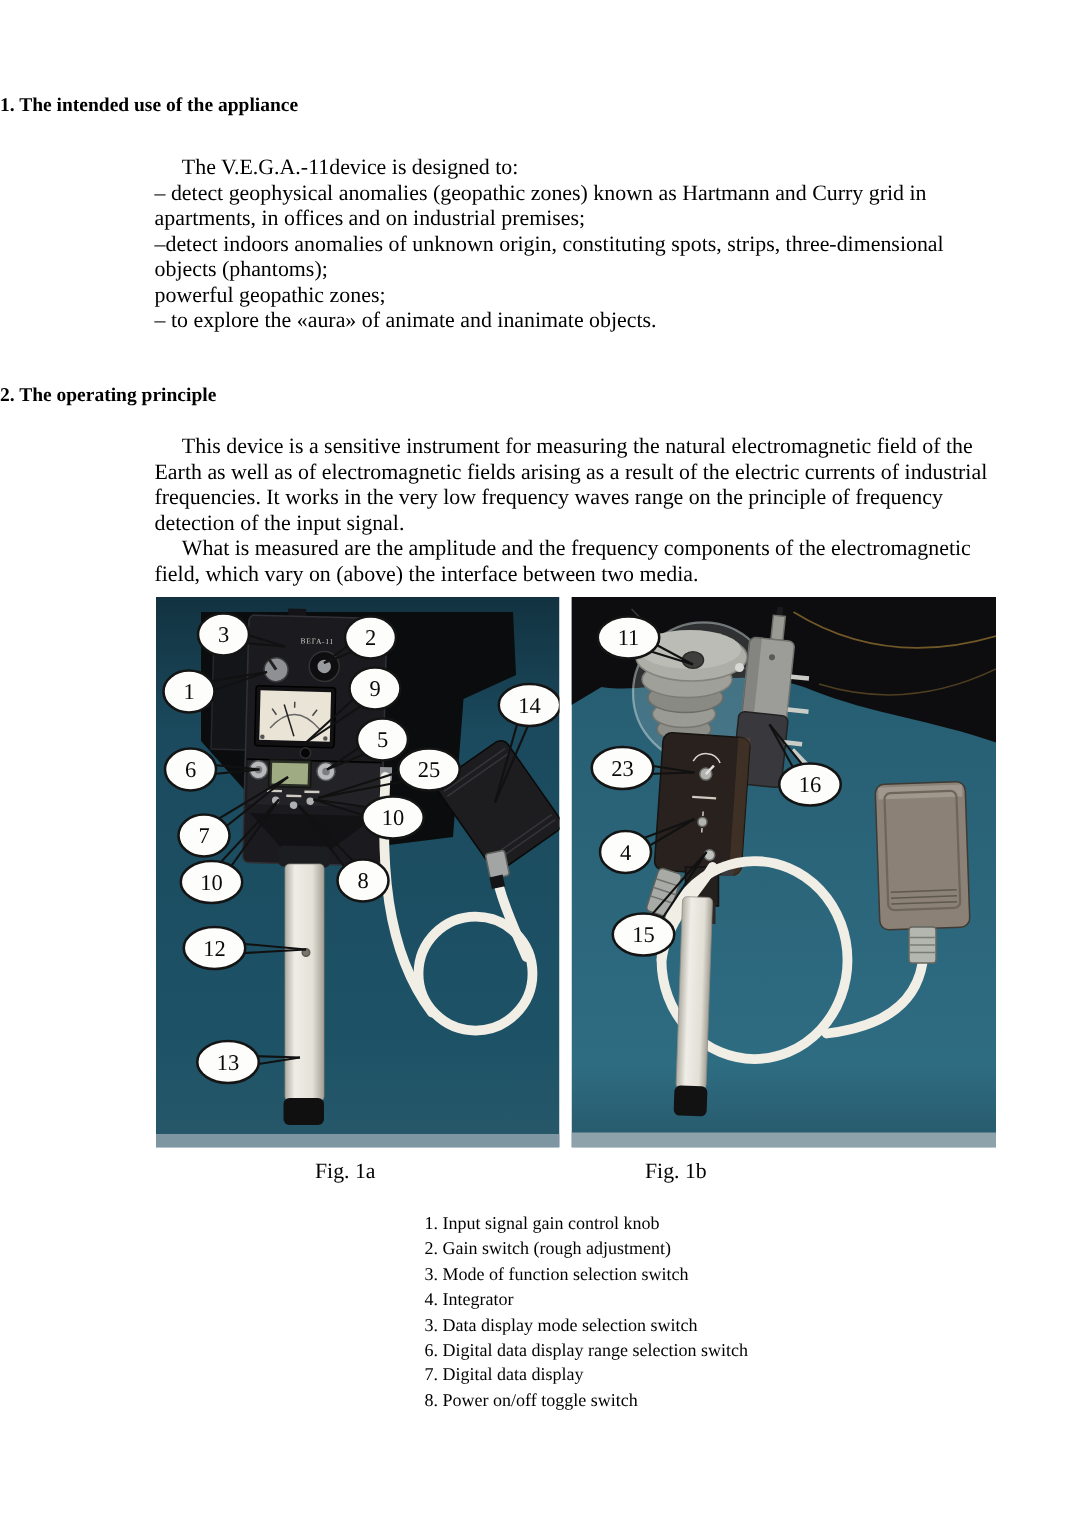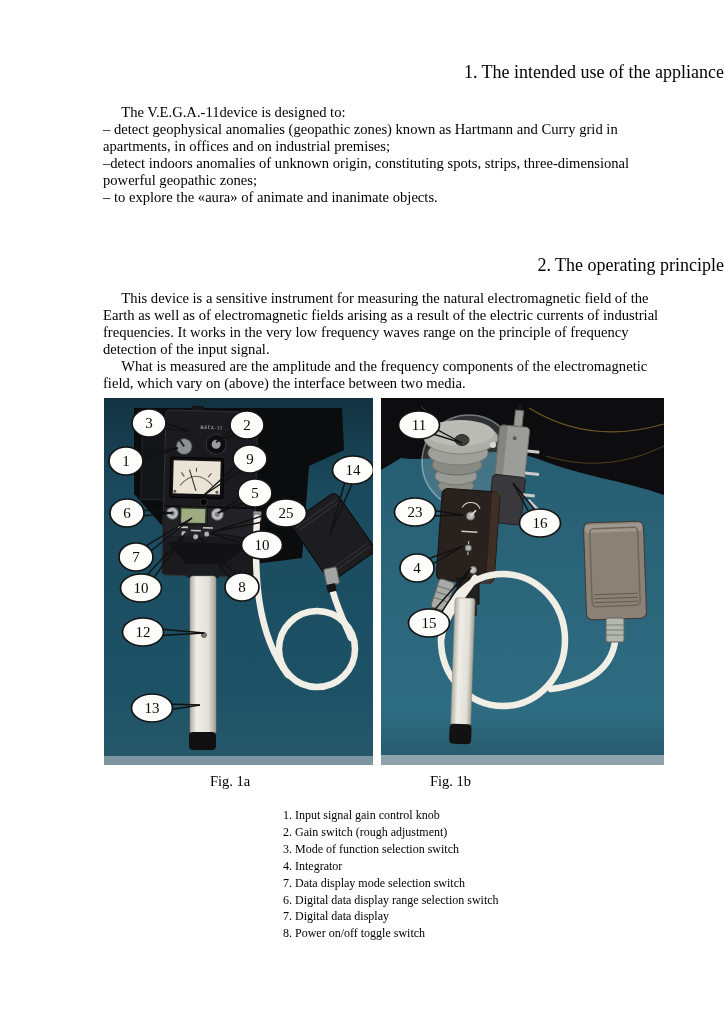--- a/index.html
+++ b/index.html
@@ -1,18 +1,18 @@
 <!DOCTYPE html>
 <html><head>
 <meta charset="utf-8">
 <style>
   html,body{margin:0;padding:0;}
   body{width:724px;height:1024px;background:#ffffff;font-family:"Liberation Serif",serif;color:#000;}
   .page{position:relative;width:724px;height:1024px;background:#ffffff;overflow:hidden;}
-  .h{position:absolute;left:0;width:724px;text-align:right;font-weight:normal;font-size:18px;margin:0;}
+  .h{position:absolute;left:0;width:724px;text-align:left;font-weight:bold;font-size:13px;margin:0;}
   #h1{top:62px;}
   #h2{top:255px;}
   .para{position:absolute;left:103px;font-size:14.6px;}
   #sec1{top:104px;}
   #sec2{top:290px;}
   .tline{line-height:17px;white-space:nowrap;}
   .figrow{position:absolute;top:398px;left:104px;display:flex;gap:8px;}
   .cap{position:absolute;top:773px;font-size:14.5px;}
   #cap-a{left:210px;}
   #cap-b{left:430px;}
@@ -24,20 +24,21 @@
 <body>
 
 <div class="page">
 
   <h1 class="h" id="h1">1. The intended use of the appliance</h1>
   <div class="para" id="sec1">
       <div class="tline">&nbsp;&nbsp;&nbsp;&nbsp;&nbsp;The V.E.G.A.-11device is designed to:</div>
       <div class="tline">– detect geophysical anomalies (geopathic zones) known as Hartmann and Curry grid in</div>
       <div class="tline">apartments, in offices and on industrial premises;</div>
       <div class="tline">–detect indoors anomalies of unknown origin, constituting spots, strips, three-dimensional</div>
+      <div class="tline">objects (phantoms);</div>
       <div class="tline">powerful geopathic zones;</div>
       <div class="tline">– to explore the «aura» of animate and inanimate objects.</div>
     </div>
 
   <h1 class="h" id="h2">2. The operating principle</h1>
   <div class="para" id="sec2">
       <div class="tline">&nbsp;&nbsp;&nbsp;&nbsp;&nbsp;This device is a sensitive instrument for measuring the natural electromagnetic field of the</div>
       <div class="tline">Earth as well as of electromagnetic fields arising as a result of the electric currents of industrial</div>
       <div class="tline">frequencies. It works in the very low frequency waves range on the principle of frequency</div>
       <div class="tline">detection of the input signal.</div>
@@ -355,19 +356,19 @@
   </div>
 
   <div class="cap" id="cap-a">Fig. 1a</div>
   <div class="cap" id="cap-b">Fig. 1b</div>
 
   <div class="parts">
       <div class="part-line">1. Input signal gain control knob</div>
       <div class="part-line">2. Gain switch (rough adjustment)</div>
       <div class="part-line">3. Mode of function selection switch</div>
       <div class="part-line">4. Integrator</div>
-      <div class="part-line">7. Data display mode selection switch</div>
+      <div class="part-line">3. Data display mode selection switch</div>
       <div class="part-line">6. Digital data display range selection switch</div>
       <div class="part-line">7. Digital data display</div>
       <div class="part-line">8. Power on/off toggle switch</div>
     </div>
 
 </div>
 
 </body></html>

